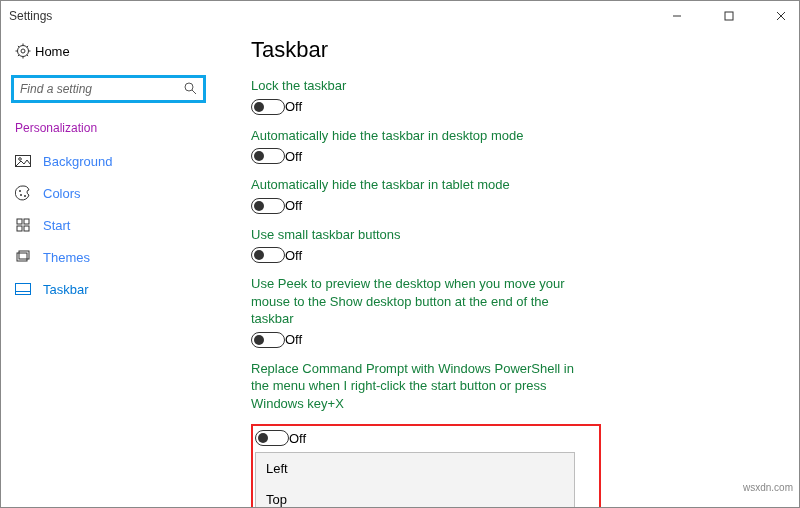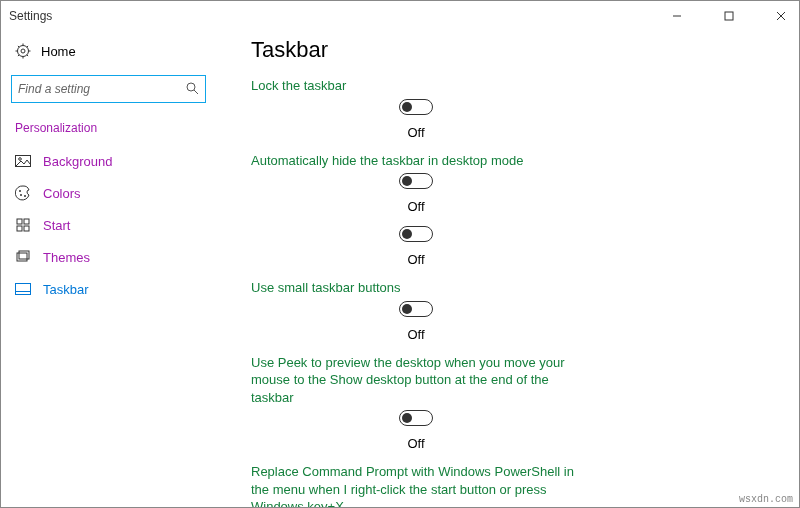--- a/index.html
+++ b/index.html
@@ -5,43 +5,43 @@
     * { box-sizing: border-box; margin: 0; padding: 0; font-family: "Segoe UI", sans-serif; }
     body { width: 800px; height: 508px; background: #fff; overflow: hidden; border: 1px solid #888; position: relative; }
 
     .titlebar { height: 30px; display: flex; align-items: center; padding-left: 8px; font-size: 12px; color: #333; gap: 16px; }
     .titlebar .spacer { flex: 1; }
     .winbtn { width: 36px; height: 28px; display: flex; align-items: center; justify-content: center; font-size: 10px; color: #333; }
 
     .content { display: flex; height: calc(100% - 30px); }
 
     .sidebar { width: 230px; padding: 6px 10px 0 10px; }
-    .home { display: flex; align-items: center; gap: 10px; font-size: 13px; padding: 6px 4px; margin-bottom: 10px; }
-    .searchbox { width: 195px; height: 28px; border: 1px solid #0ea5e9; display: flex; align-items: center; padding: 0 6px; font-size: 12px; color: #666; font-style: italic; margin-bottom: 14px; }
+    .home { display: flex; align-items: center; gap: 4px; font-size: 13px; padding: 6px 4px; margin-bottom: 10px; }
+    .searchbox { width: 195px; height: 28px; border: 3px solid #0ea5e9; display: flex; align-items: center; padding: 0 6px; font-size: 12px; color: #666; font-style: italic; margin-bottom: 14px; }
     .searchbox .sicon { margin-left: auto; }
     .section { font-size: 12px; color: #a21caf; padding: 4px; margin-bottom: 6px; }
-    .navitem { display: flex; align-items: center; gap: 12px; font-size: 13px; padding: 8px 4px; color: #a21caf; }
+    .navitem { display: flex; align-items: center; gap: 12px; font-size: 13px; padding: 8px 4px; color: #3b82f6; }
     .navitem.active { color: #0078d7; }
     .navicon { width: 16px; height: 16px; display: inline-flex; align-items: center; justify-content: center; }
 
     .main { flex: 1; padding: 6px 20px 0 20px; overflow: hidden; }
     .main h1 { font-weight: 400; font-size: 22px; margin-bottom: 14px; }
     .setting { margin-bottom: 12px; max-width: 330px; }
     .setting .label { font-size: 13px; color: #15803d; line-height: 1.35; }
-    .toggle-row { display: flex; align-items: center; gap: 10px; margin-top: 4px; flex-direction: column; }
+    .toggle-row { display: flex; align-items: center; margin-top: 4px; }
     .toggle { width: 34px; height: 16px; border: 1px solid #333; border-radius: 9px; position: relative; background: #fff; }
     .toggle .knob { width: 10px; height: 10px; background: #333; border-radius: 50%; position: absolute; left: 2px; top: 2px; }
     .toggle-state { font-size: 13px; }
 
     .hl { border: 2px solid #e22; padding: 4px 8px 8px 2px; width: 350px; }
 
     .dropdown { margin-top: 6px; border: 1px solid #bdbdbd; width: 320px; background: #f3f3f3; }
     .option { font-size: 13px; padding: 8px 10px; color: #000000; }
 
-    .watermark { position: absolute; right: 6px; bottom: 2px; font-size: 10px; color: #888; font-family: Liberation Mono, monospace; }
+    .watermark { position: absolute; right: 6px; bottom: 14px; font-size: 10px; color: #888; }
   </style>
 </head>
 <body>
 
 <div class="titlebar">
   <span>Settings</span>
   <div class="spacer"></div>
   <div class="winbtn">
     <svg width="10" height="10">
         <line x1="1" y1="5" x2="9" y2="5" stroke="#333" stroke-width="1"></line>
@@ -163,20 +163,21 @@
       <div class="label">Automatically hide the taskbar in desktop mode</div>
       <div class="toggle-row">
         <div class="toggle">
             <div class="knob"></div>
           </div>
         <span class="toggle-state">Off</span>
       </div>
     </div>
 
     <div class="setting">
+      <div class="label">Automatically hide the taskbar in tablet mode</div>
       <div class="toggle-row">
         <div class="toggle">
             <div class="knob"></div>
           </div>
         <span class="toggle-state">Off</span>
       </div>
     </div>
 
     <div class="setting">
       <div class="label">Use small taskbar buttons</div>

